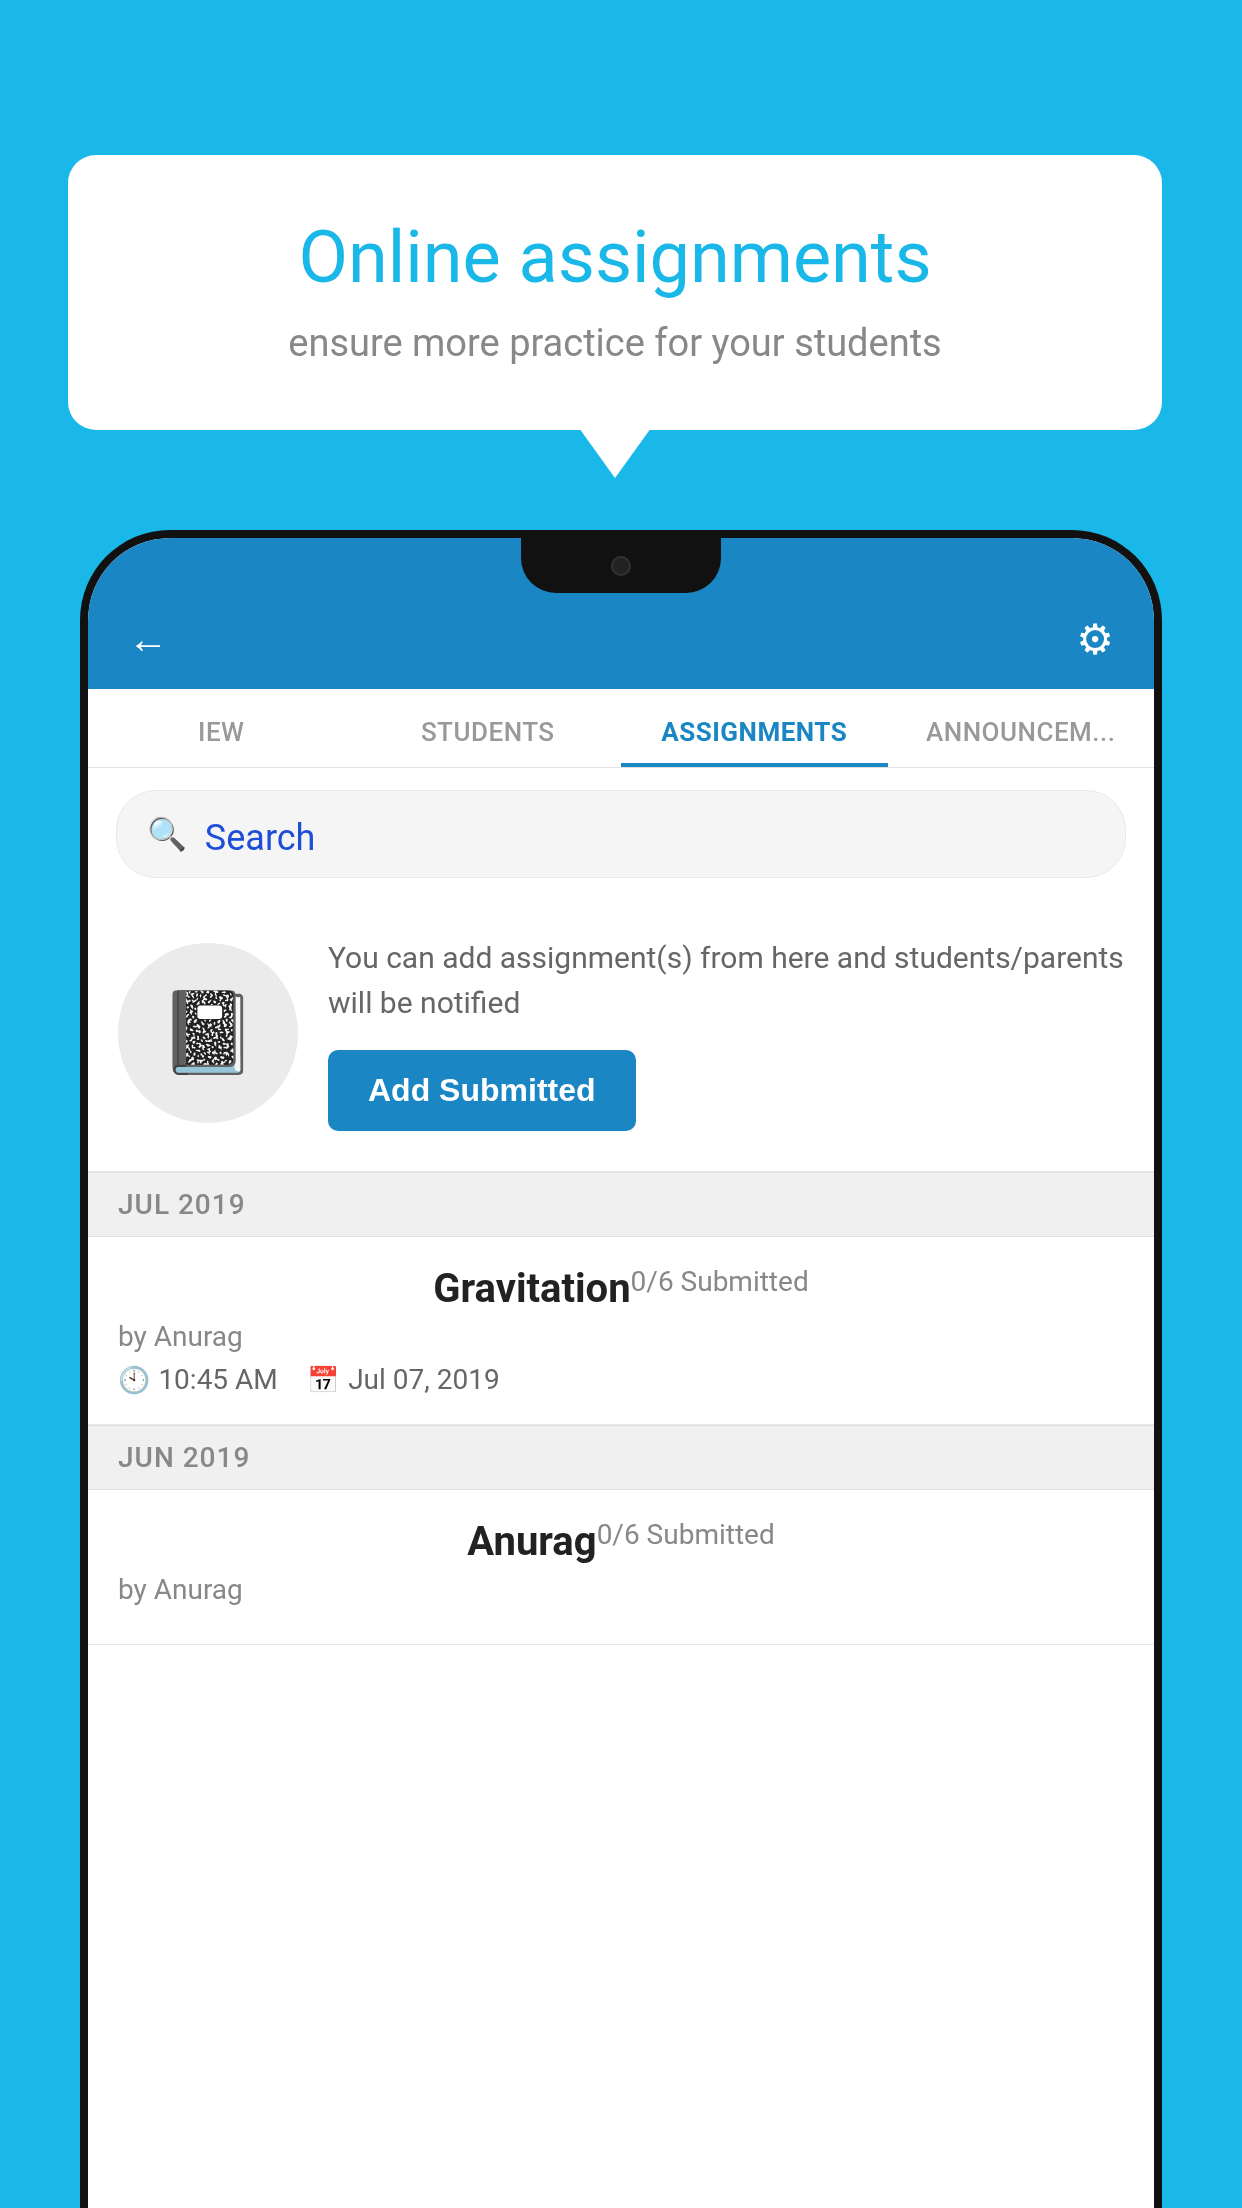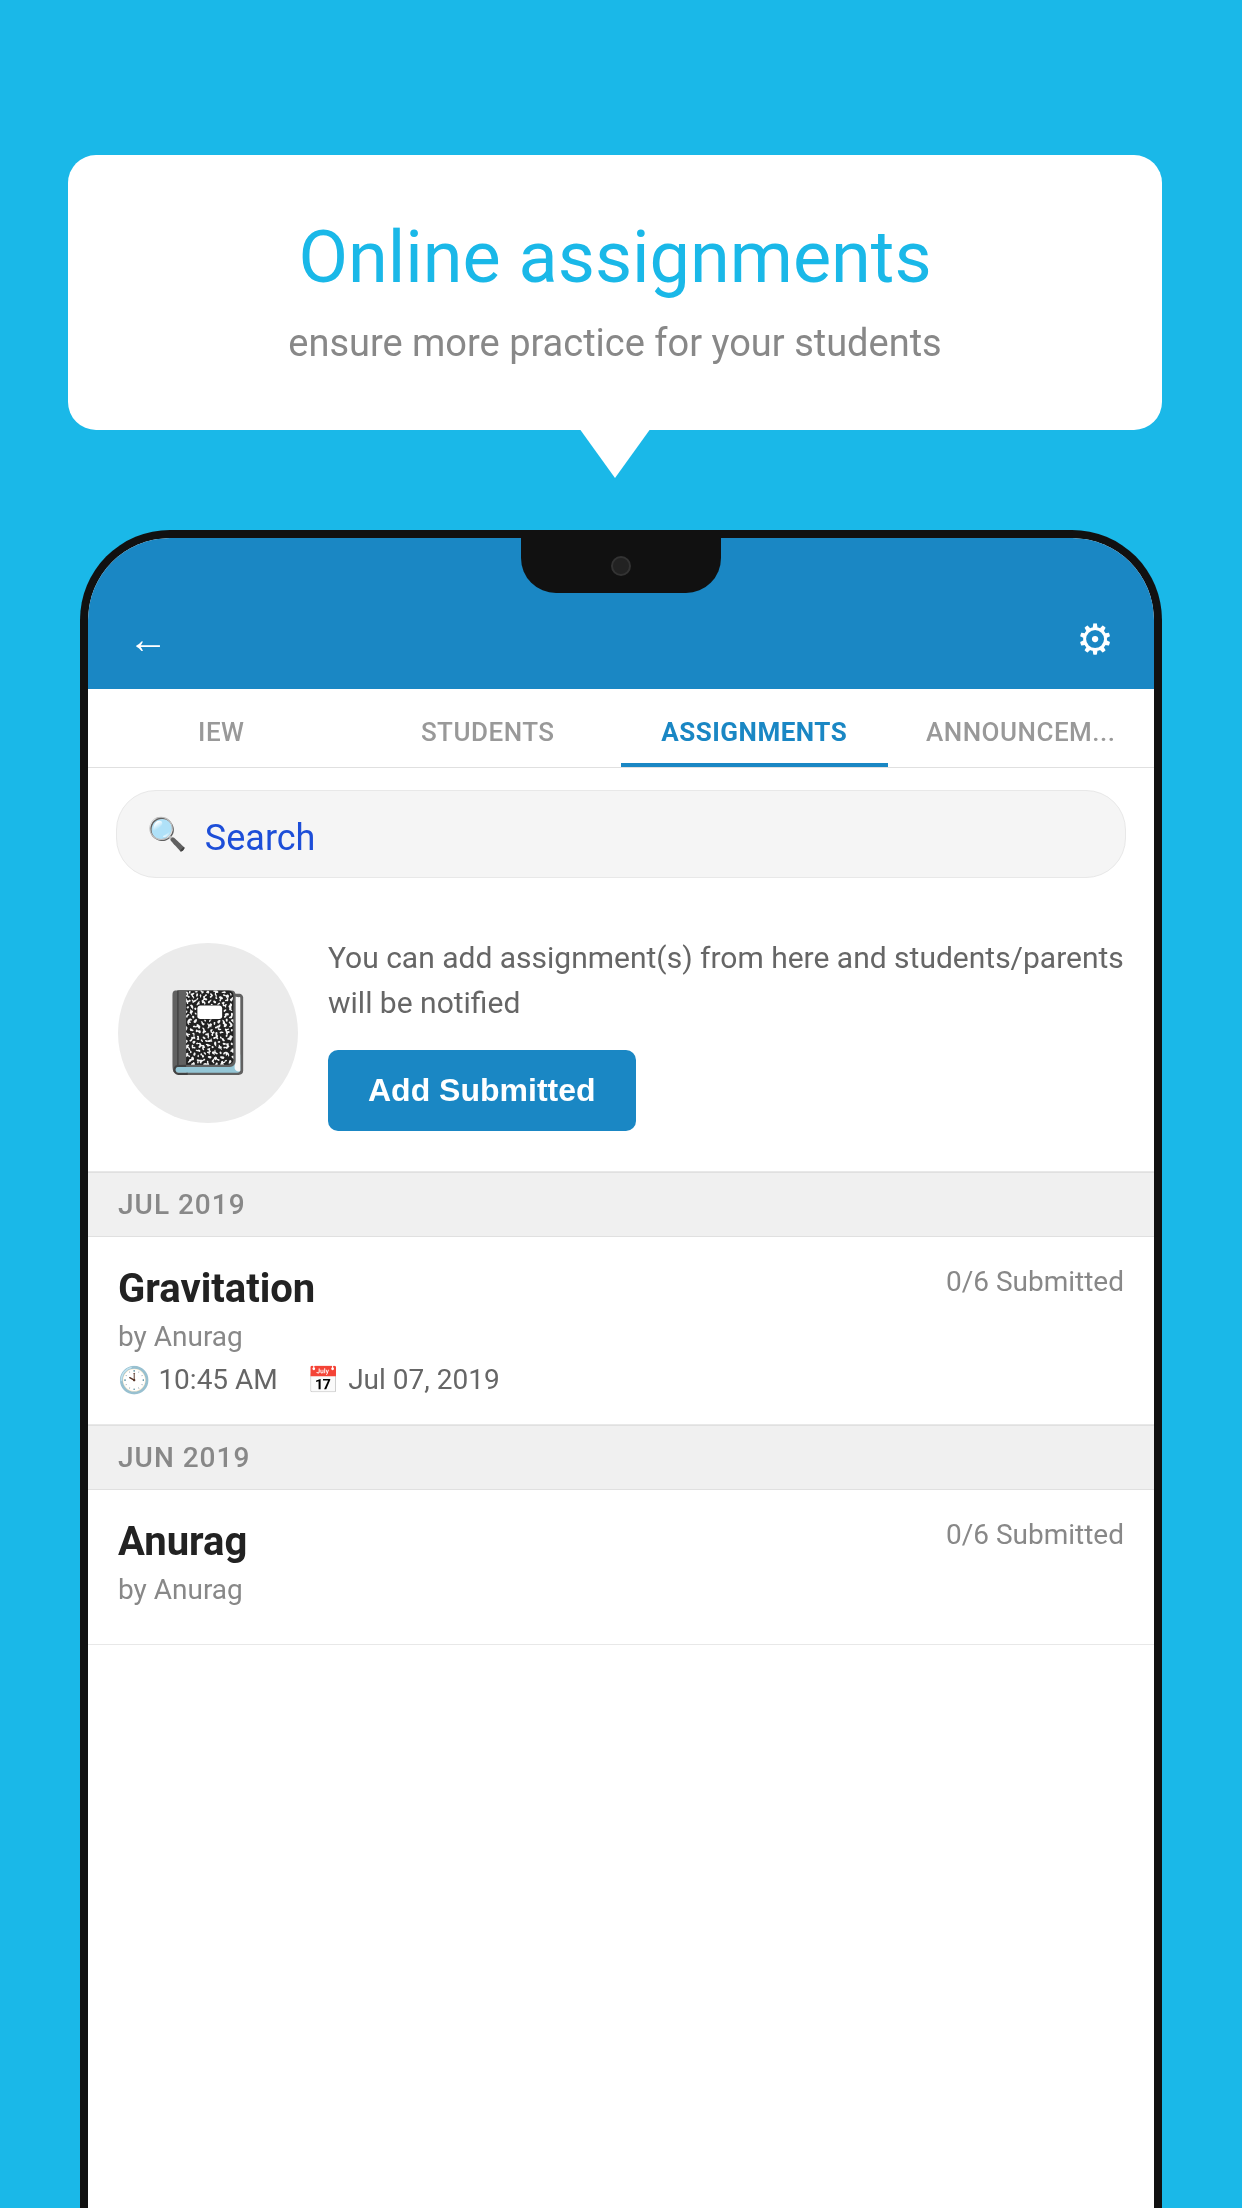--- a/index.html
+++ b/index.html
@@ -301,21 +301,21 @@
 
     
     .assignment-item {
       background: white;
       padding: 28px 30px 28px;
       border-bottom: 1px solid #e8e8e8;
     }
 
     .assignment-top-row {
       display: flex;
-      justify-content: space-between;
+      justify-content: center;
       align-items: flex-start;
       margin-bottom: 8px;
     }
 
     .assignment-title {
       font-size: 40px;
       font-weight: 700;
       color: #222;
     }
 

